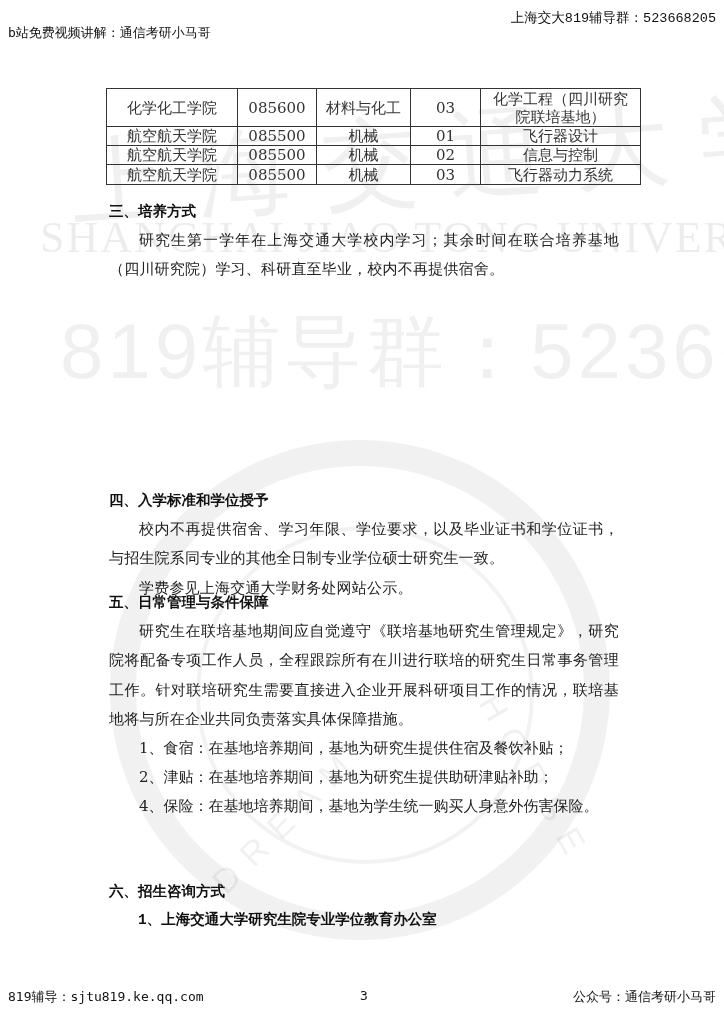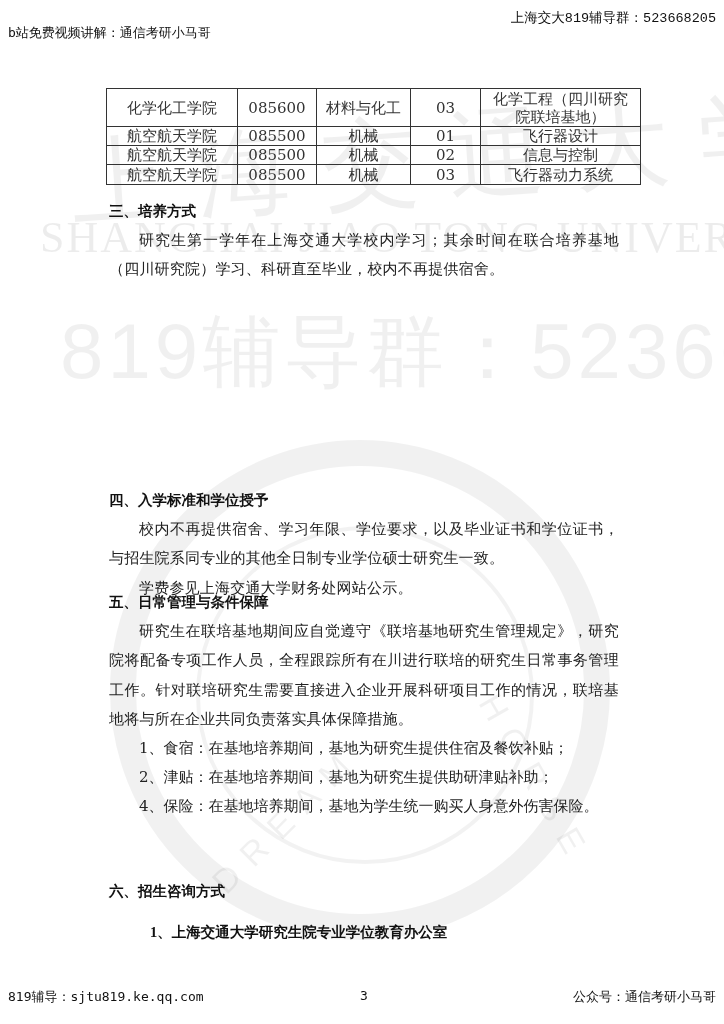--- a/index.html
+++ b/index.html
@@ -38,21 +38,21 @@
   table.t tr.r0 td { height: 37px; }
   table.t tr.r1 td { height: 18px; }
   table.t tr.r2 td { height: 17px; }
   table.t tr.r3 td { height: 19px; }
 
   
   .body { position: absolute; left: 109px; width: 510px; font-size: 15px; line-height: 29.2px; color: #222; }
   .sec { font-weight: bold; font-family: "DejaVu Sans", "Liberation Sans", sans-serif; font-size: 14.5px; color: #111; }
   .p { text-indent: 2em; margin: 0; text-align: justify; letter-spacing: 0.2px; }
   .item { text-indent: 2em; margin: 0; text-align: justify; }
-  .sub { text-indent: 2em; margin: 12px; font-weight: bold; font-family: Liberation Serif, serif; font-size: 14.5px; color: #111; }
+  .sub { text-indent: 2em; margin: 0; font-weight: bold; font-family: Liberation Mono, monospace; font-size: 14.5px; color: #111; }
 </style>
 </head>
 <body>
 
 <div class="wm wm-calli">上海交通大学</div>
 <div class="wm wm-univ">SHANGHAI JIAO TONG UNIVERSITY</div>
 <div class="wm wm-qun">819辅导群：523668205</div>
 <div class="wm wm-seal">
     <div class="wm-seal-inner"></div>
   </div>

